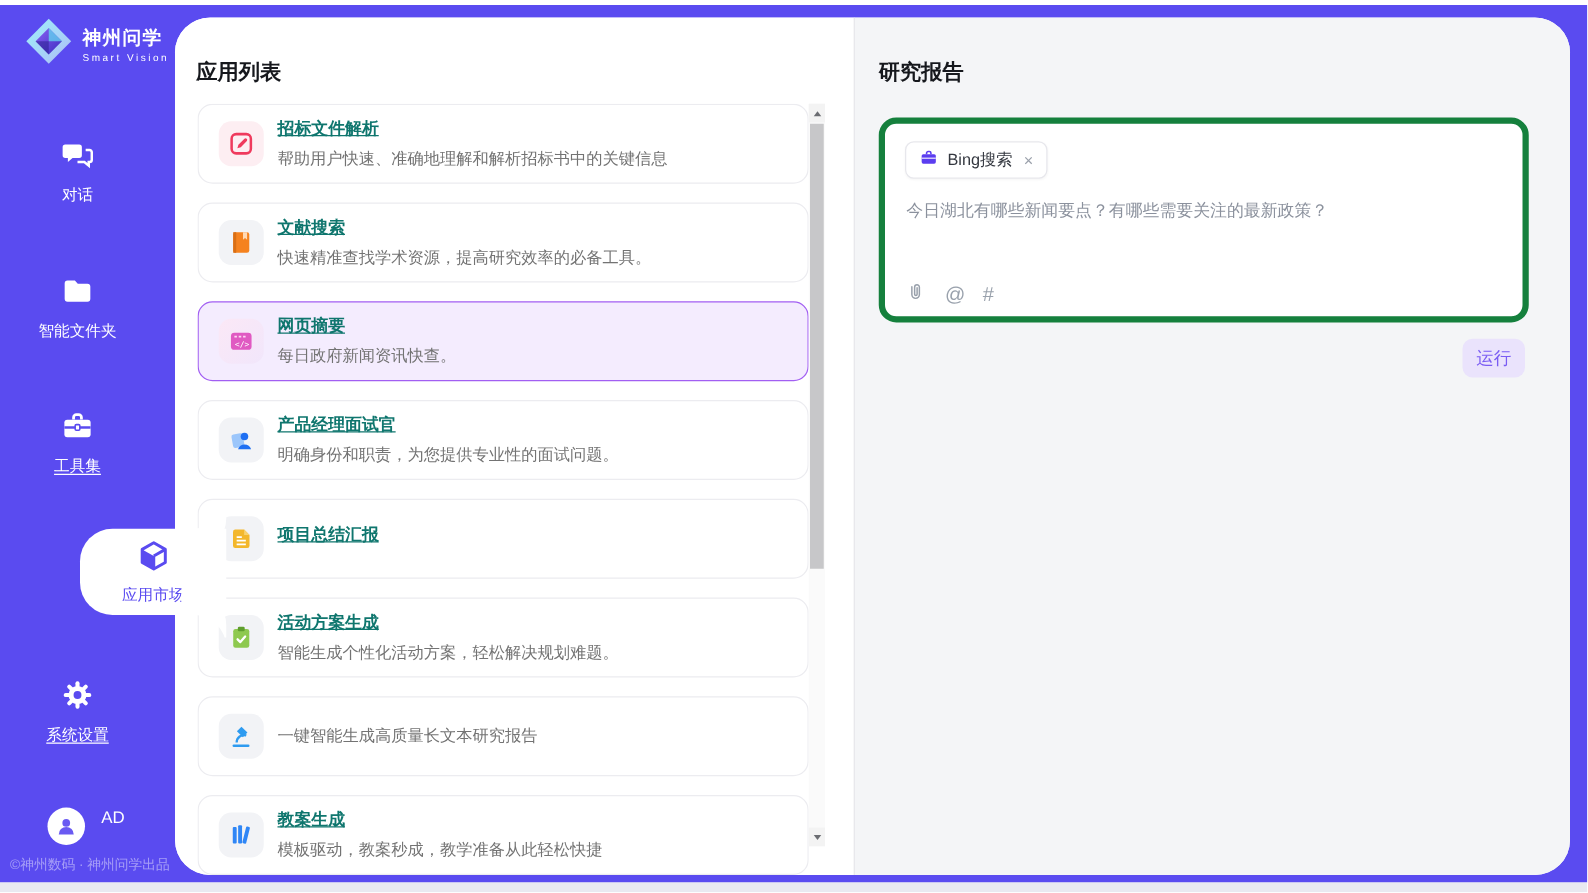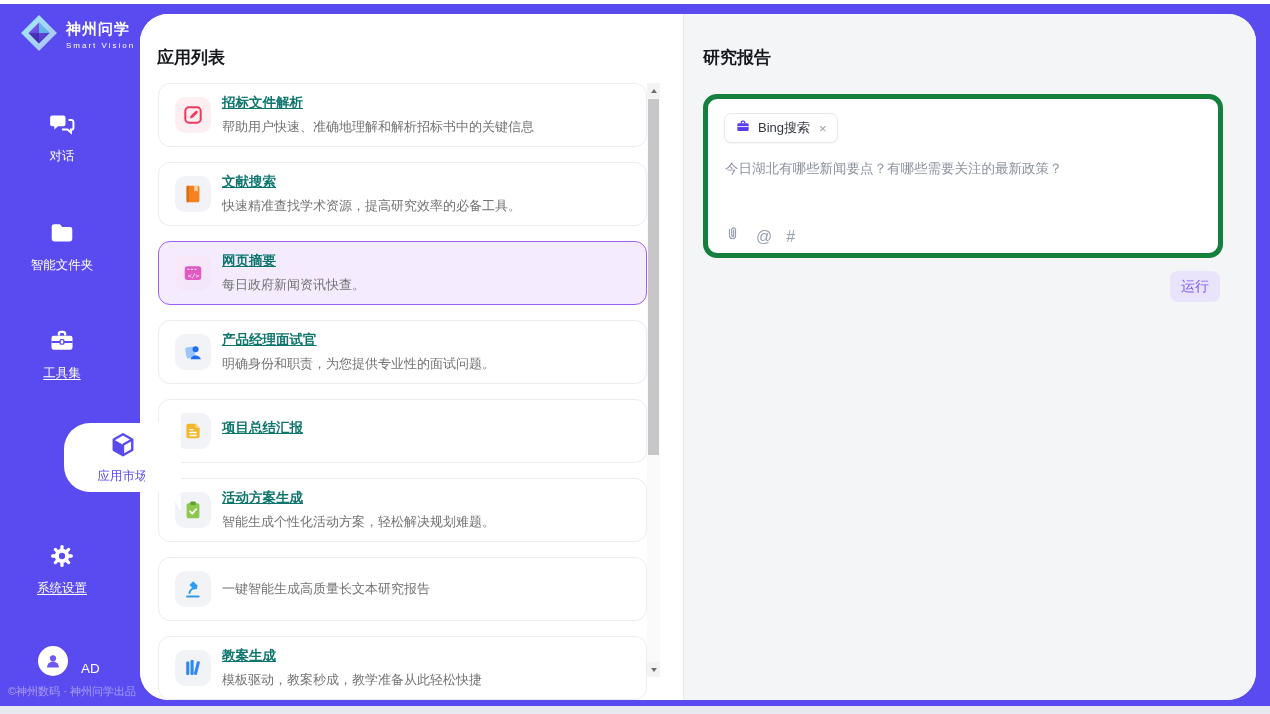--- a/index.html
+++ b/index.html
@@ -15,21 +15,21 @@
   .logo-sub { font-size:8px; letter-spacing:2px; margin-top:2px; }
   .nav-item { position:absolute; left:0; width:124px; display:flex; flex-direction:column; align-items:center; gap:7px; color:#fff; font-size:12.5px; z-index:3; cursor:pointer; }
   .nav-label.u { text-decoration:underline; text-underline-offset:2px; }
   .active-bump { position:absolute; left:24px; top:423px; width:117px; height:69px; background:#fff;
                  border-radius:26px 0 0 26px; display:flex; flex-direction:column; align-items:center;
                  justify-content:center; gap:5px; color:#5a4bf0; font-size:12.5px; z-index:3; cursor:pointer;margin-left:40px; }
   .active-bump::before { content:''; position:absolute; right:0; top:-36px; width:36px; height:36px;
                  border-bottom-right-radius:26px; box-shadow:0 18px 0 0 #fff; }
   .active-bump::after { content:''; position:absolute; right:0; bottom:-36px; width:36px; height:36px;
                  border-top-right-radius:26px; box-shadow:0 -18px 0 0 #fff; }
-  .user { position:absolute; left:38px; top:646px; display:flex; align-items:flex-end; gap:13px; color:#fff; font-size:13.5px; z-index:3; }
+  .user { position:absolute; left:38px; top:646px; display:flex; align-items:flex-start; gap:13px; color:#fff; font-size:13.5px; z-index:3; }
   .avatar { width:30px; height:30px; border-radius:50%; background:#fff; display:flex; align-items:center; justify-content:center; }
   .side-footer { position:absolute; left:8px; top:684px; font-size:11px; color:rgba(255,255,255,.45); white-space:nowrap; z-index:3; }
 
   
   .content { position:absolute; left:140px; top:14px; right:14px; bottom:14px; background:#fff;
              border-radius:28px; overflow:hidden; display:flex; z-index:2; }
   .list-panel { width:543px; position:relative; background:#fff; flex:none; }
   .detail-panel { flex:1; background:#f4f5f7; border-left:1px solid #e8e8ec; position:relative; }
   .panel-title { position:absolute; left:17px; top:32px; font-size:17px; font-weight:700; color:#16181d; }
   .detail-panel .panel-title { left:19px; }

